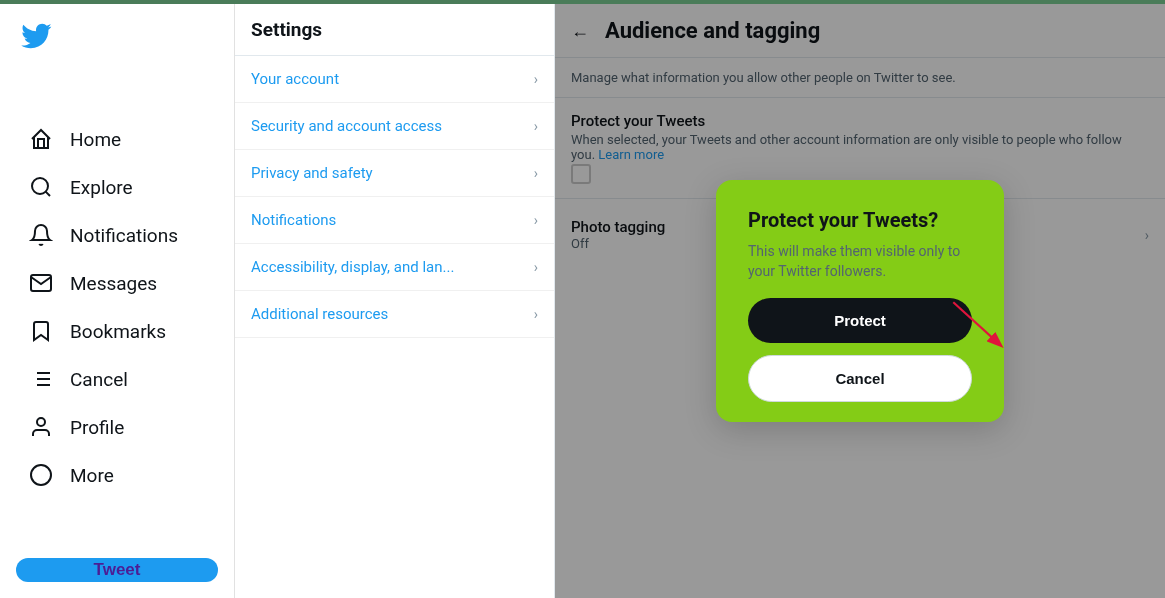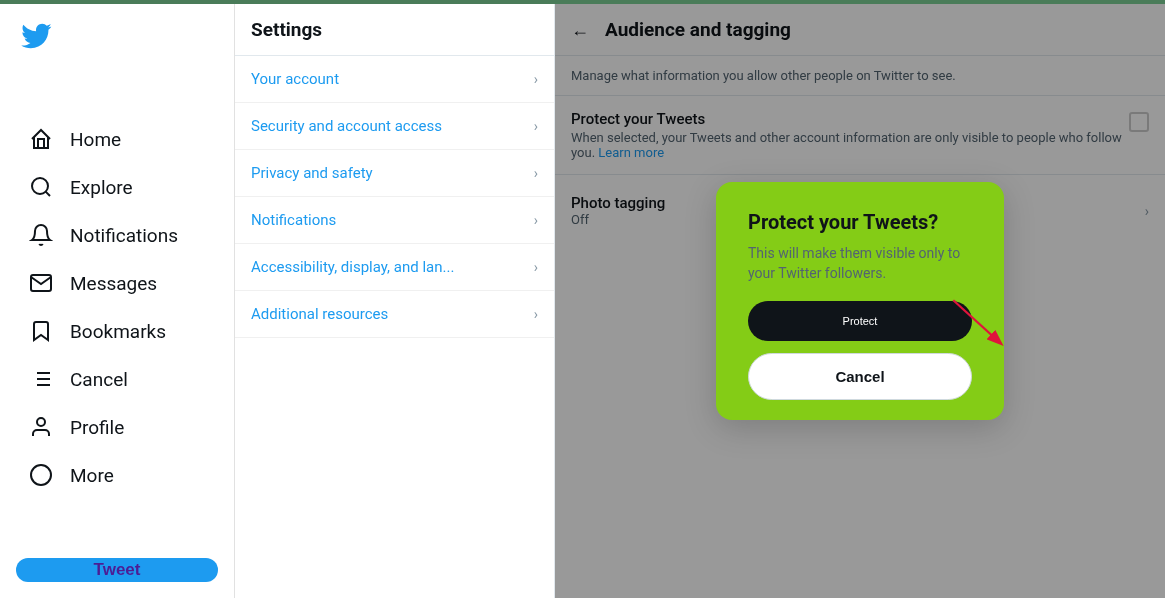--- a/index.html
+++ b/index.html
@@ -132,36 +132,37 @@
       padding: 14px 16px;
       border-bottom: 1px solid #e1e8ed;
       gap: 16px;
     }
     .back-arrow {
       font-size: 18px;
       color: #0f1419;
       cursor: pointer;
     }
     .audience-title {
-      font-size: 19px;
+      font-size: 22px;
       font-weight: 700;
       color: #0f1419;
     }
     .audience-desc {
       padding: 12px 16px;
       font-size: 13px;
       color: #536471;
       border-bottom: 1px solid #e1e8ed;
     }
     .audience-row {
       display: flex;
       align-items: flex-start;
       justify-content: space-between;
       padding: 14px 16px;
       border-bottom: 1px solid #e1e8ed;
+      flex-direction: column;
     }
     .audience-row-content {
       flex: 1;
     }
     .audience-row-title {
       font-size: 15px;
       color: #0f1419;
       font-weight: 500;
     }
     .audience-row-sub {
@@ -230,22 +231,22 @@
       margin-bottom: 17px;
       line-height: 1.4;
     }
     .modal-protect-btn {
       width: 100%;
       background: #0f1419;
       color: #fff;
       border: none;
       border-radius: 30px;
       padding: 14px;
-      font-size: 11px;
-      font-weight: 400;
+      font-size: 15px;
+      font-weight: 700;
       cursor: pointer;
       margin-bottom: 12px;
     }
     .modal-cancel-btn {
       width: 100%;
       background: #fff;
       color: #0f1419;
       border: 1px solid #cfd9de;
       border-radius: 30px;
       padding: 14px;

